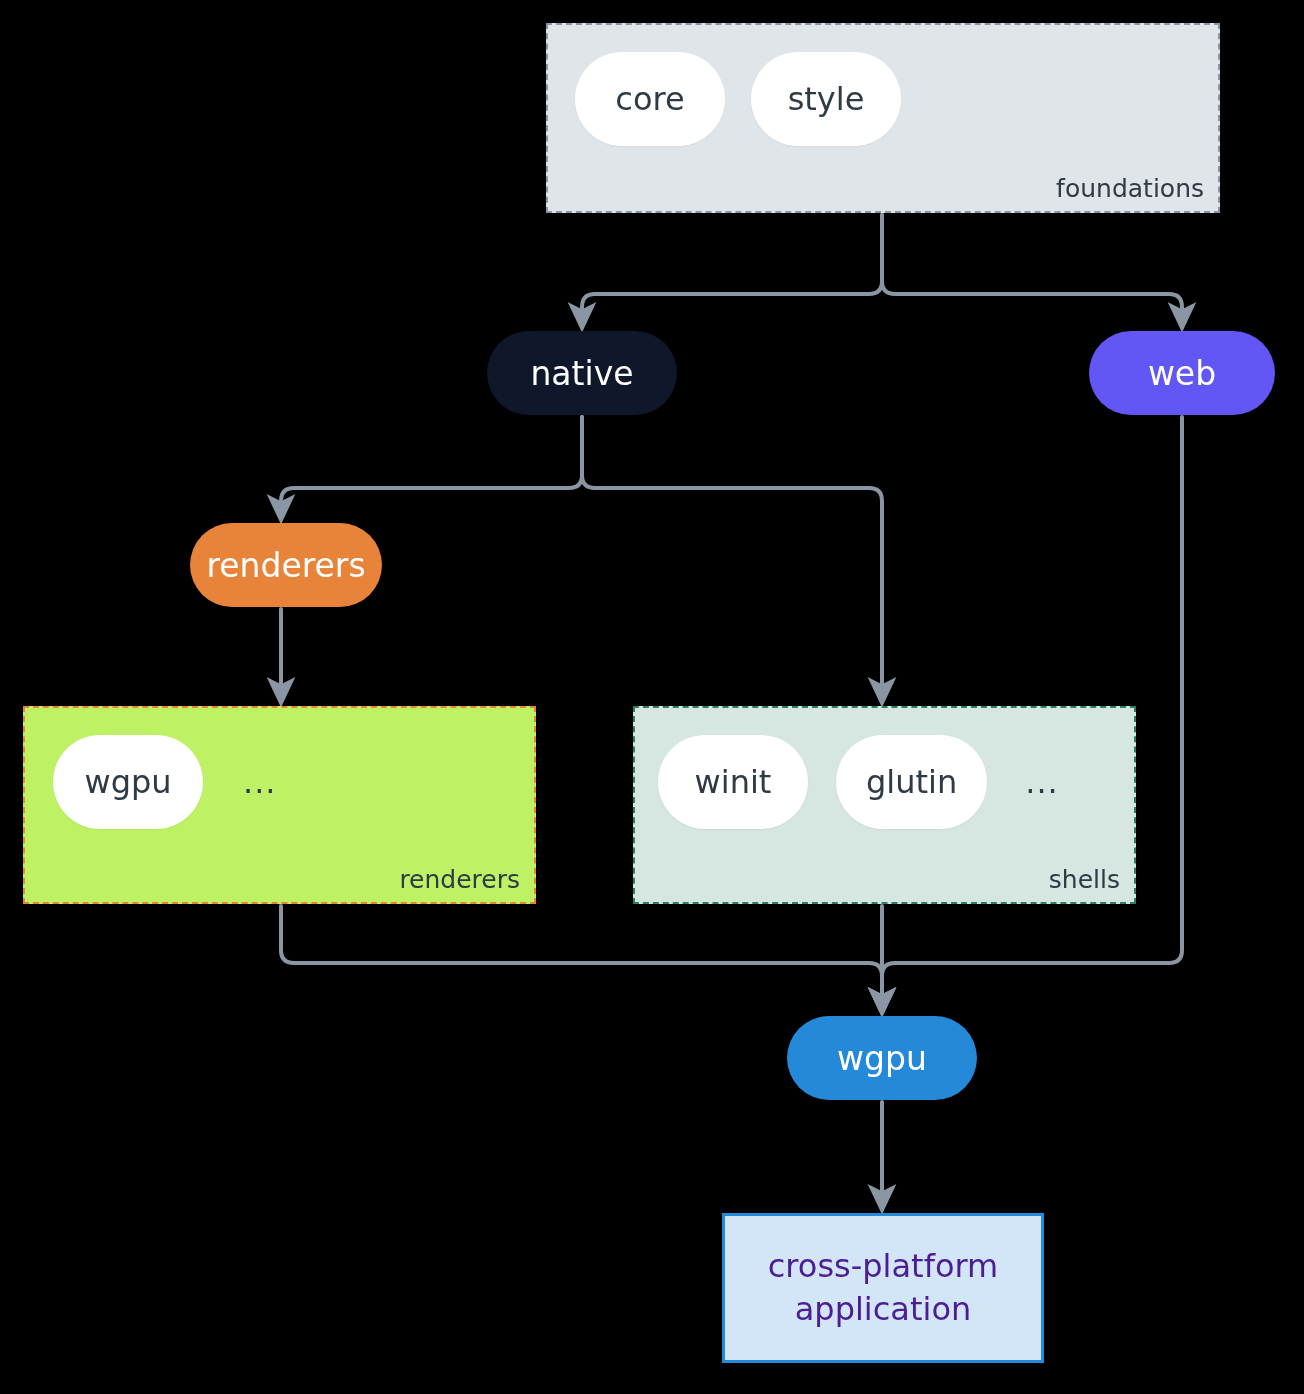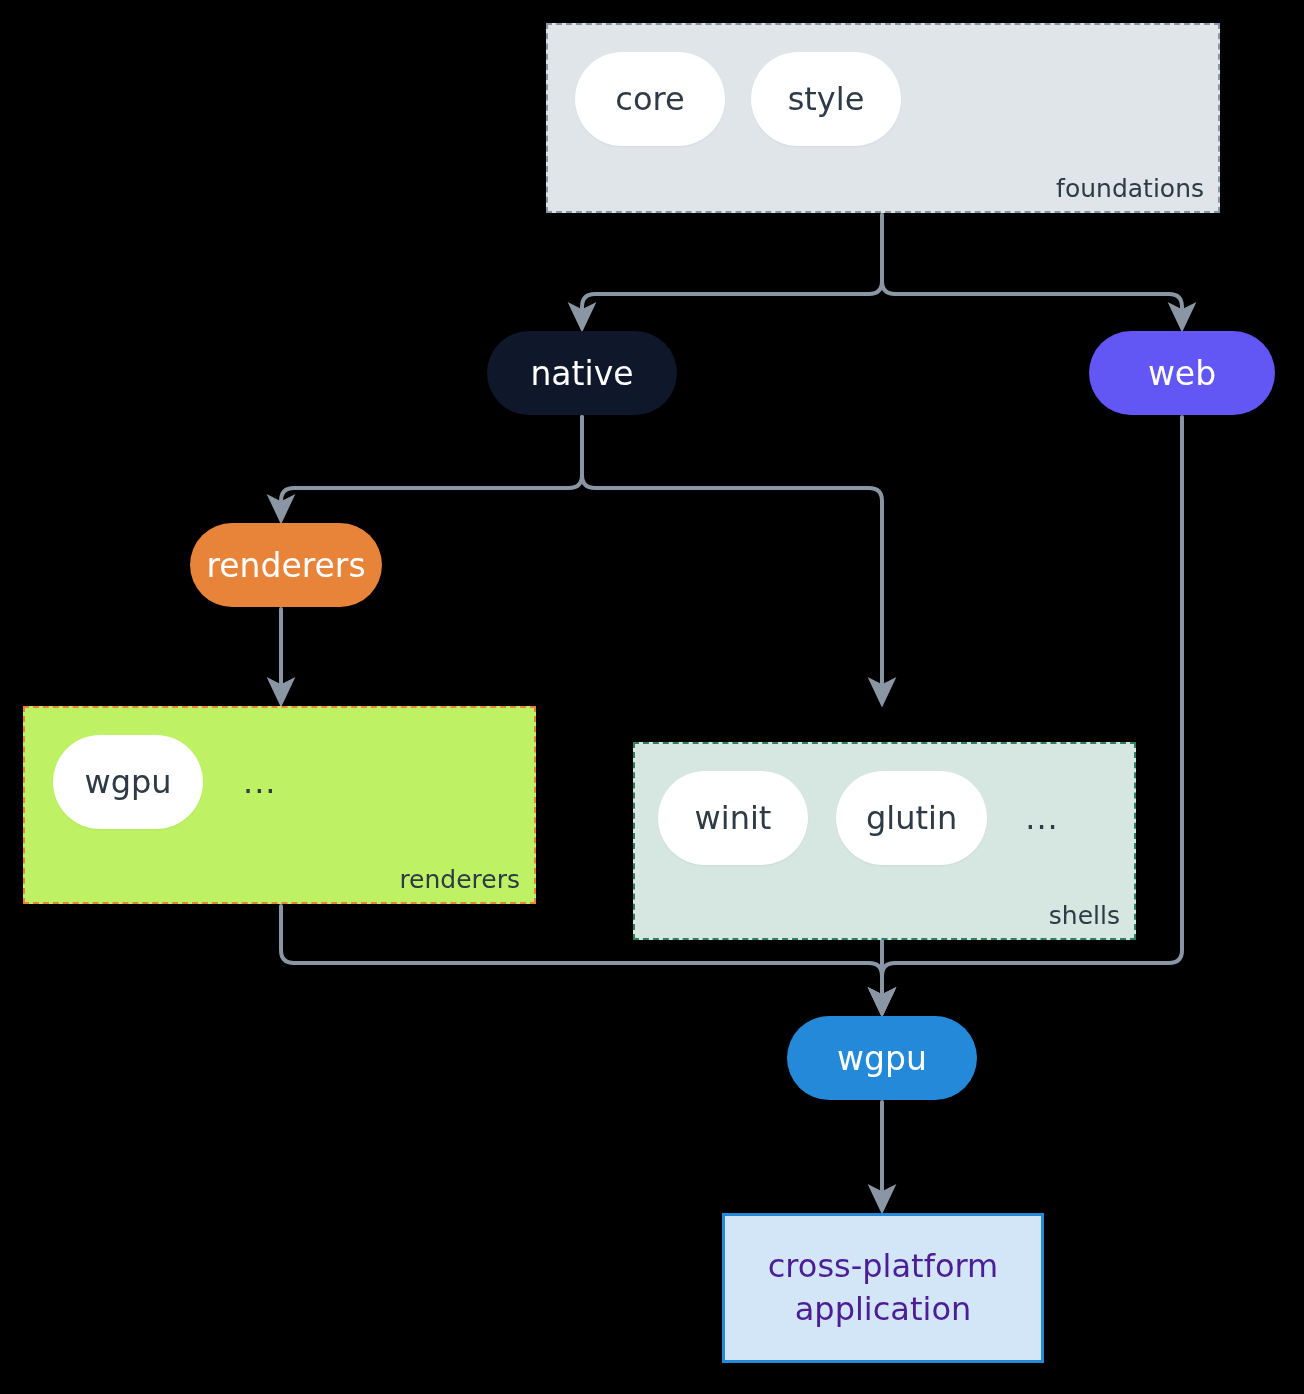--- a/index.html
+++ b/index.html
@@ -62,21 +62,20 @@
     background: #bef264;
     border: 2px dashed #E8833A;
   }
   .grp-renderers .chips { left: 28px; top: 27px; gap: 30px; }
 
   .grp-shells {
     left: 633px; top: 706px;
     width: 503px; height: 198px;
     background: #D6E6E0;
     border: 2px dashed #2E7D66;
-    margin-top: 36px;
   }
   .grp-shells .chips { left: 23px; top: 27px; gap: 28px; }
 
   
   .chip {
     background: #FFFFFF;
     border-radius: 60px;
     height: 94px;
     min-width: 150px;
     padding: 0 30px;

